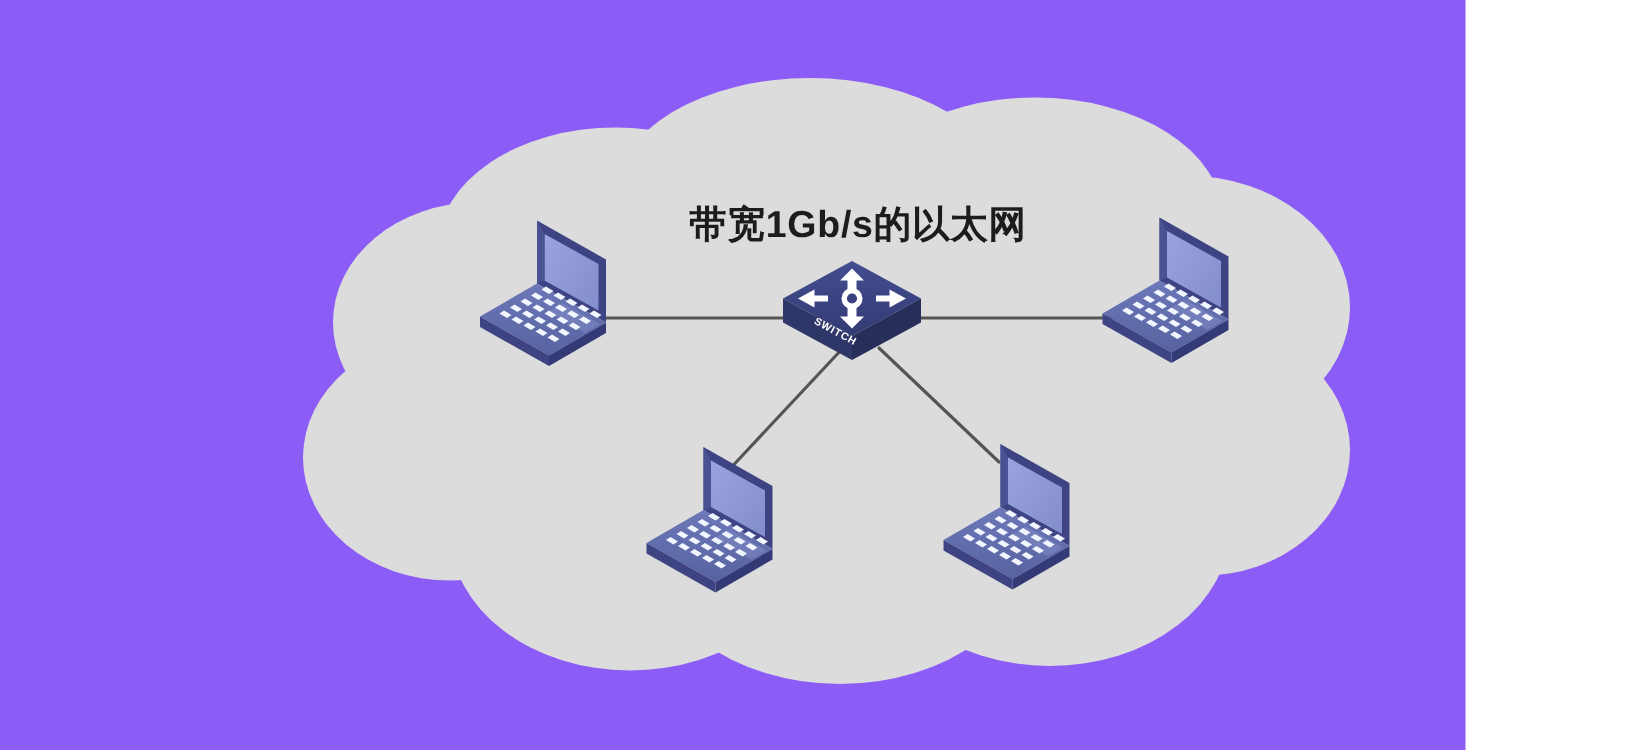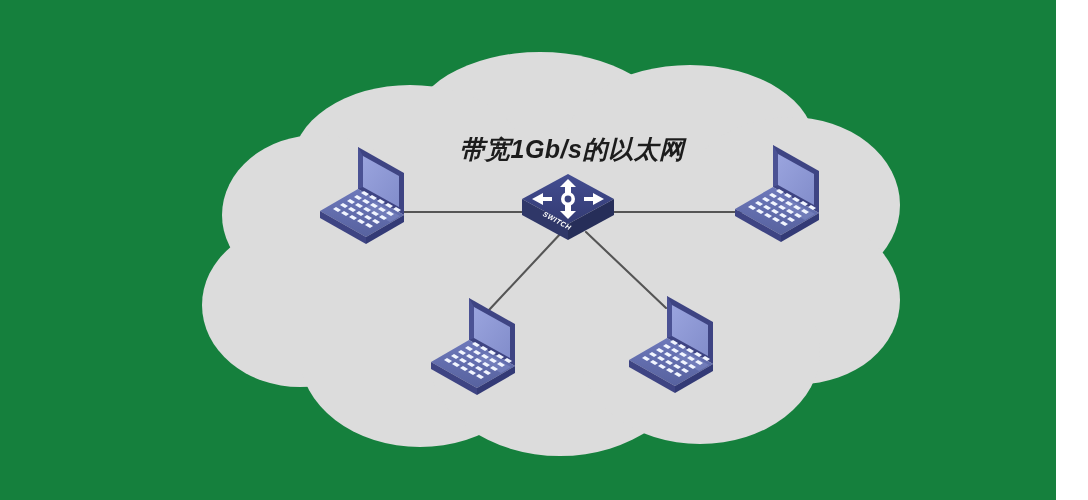--- a/index.html
+++ b/index.html
@@ -11,24 +11,23 @@
     width: 1088px;
     height: 500px;
     font-family: "Liberation Sans", sans-serif;
     overflow: hidden;
     position: relative;
   }
   #diagram-root {
     position: absolute;
     left: 0;
     top: 0;
-    width: 1056px;
+    width: 977px;
     height: 500px;
-    background: #15803d;
-    font-style: italic;
+    background: #8b5cf6;
   }
   #network-svg {
     display: block;
     width: 1088px;
     height: 500px;
   }
   .title-text {
     font-family: "Liberation Sans", sans-serif;
     font-weight: bold;
     font-size: 25px;

